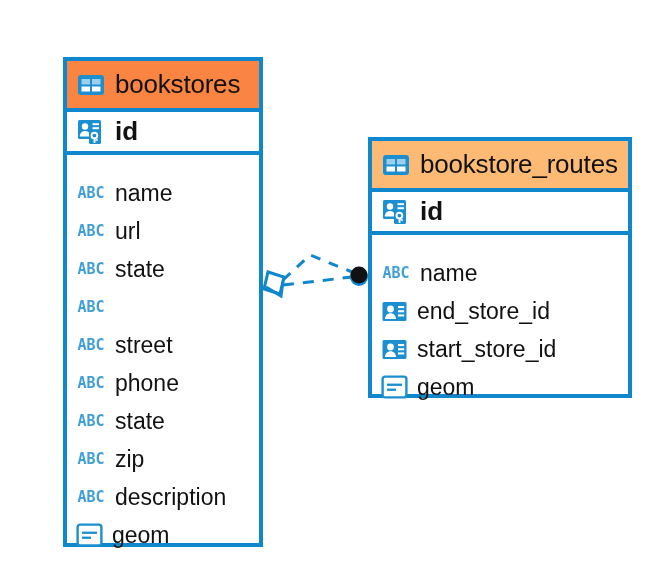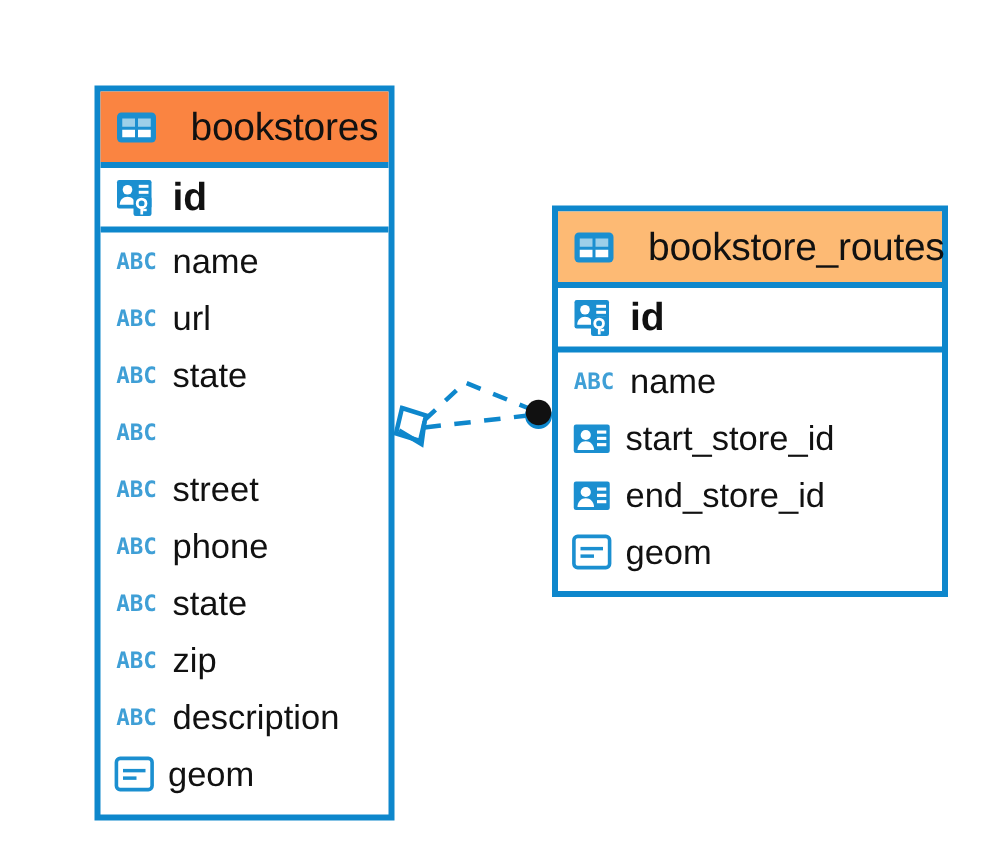--- a/index.html
+++ b/index.html
@@ -32,41 +32,40 @@
   .entity-header {
     box-sizing: border-box;
     display: flex;
     align-items: center;
     padding: 0 8px 0 9px;
     height: 47px;
     font-size: 26px;
     color: #111111;
     letter-spacing: -0.2px;
     white-space: nowrap;
-    gap: 12px;
   }
   .entity-header.accent { background: #fa8441; }
   .entity-header.plain  { background: #fdba74; }
 
   .pk-row {
     box-sizing: border-box;
     display: flex;
     align-items: center;
     padding: 0 8px 0 9px;
     height: 47px;
     background: #ffffff;
     border-top: 4px solid #0e87cc;
     border-bottom: 4px solid #0e87cc;
     font-size: 26px;
     font-weight: bold;
     color: #111111;
   }
 
   .attr-list {
-    padding: 0 0 4px 0;
+    padding: 19px 0 4px 0;
     text-align: right;
   }
   .attr-row {
     box-sizing: border-box;
     display: flex;
     align-items: center;
     padding: 0 8px 0 9px;
     height: 38px;
     font-size: 23px;
     color: #111111;
@@ -269,35 +268,35 @@
         <span class="icn icn-fk">
           <svg viewBox="0 0 27 27" width="27" height="27" aria-hidden="true">
             <rect x="1.5" y="4" width="24" height="19" rx="1.5" fill="#1b8fd0"></rect>
             <circle cx="9.5" cy="11" r="3.4" fill="#ffffff"></circle>
             <path d="M4 21c0-3.5 2.5-5.8 5.5-5.8S15 17.5 15 21z" fill="#ffffff"></path>
             <rect x="17" y="8" width="6.2" height="2.1" fill="#ffffff"></rect>
             <rect x="17" y="12.2" width="6.2" height="2.1" fill="#ffffff"></rect>
             <rect x="17" y="16.4" width="6.2" height="2.1" fill="#ffffff"></rect>
           </svg>
         </span>
-        <span class="attr-label">start_store_id</span>
+        <span class="attr-label">end_store_id</span>
       </div>
 
       <div class="attr-row">
         <span class="icn icn-fk">
           <svg viewBox="0 0 27 27" width="27" height="27" aria-hidden="true">
             <rect x="1.5" y="4" width="24" height="19" rx="1.5" fill="#1b8fd0"></rect>
             <circle cx="9.5" cy="11" r="3.4" fill="#ffffff"></circle>
             <path d="M4 21c0-3.5 2.5-5.8 5.5-5.8S15 17.5 15 21z" fill="#ffffff"></path>
             <rect x="17" y="8" width="6.2" height="2.1" fill="#ffffff"></rect>
             <rect x="17" y="12.2" width="6.2" height="2.1" fill="#ffffff"></rect>
             <rect x="17" y="16.4" width="6.2" height="2.1" fill="#ffffff"></rect>
           </svg>
         </span>
-        <span class="attr-label">end_store_id</span>
+        <span class="attr-label">start_store_id</span>
       </div>
 
       <div class="attr-row">
         <span class="icn icn-geom">
           <svg viewBox="0 0 27 24" width="27" height="24" aria-hidden="true">
             <rect x="1.6" y="1.6" width="23.8" height="20.8" rx="2.5" fill="#ffffff" stroke="#1b8fd0" stroke-width="2.4"></rect>
             <rect x="6" y="8.6" width="15" height="2.3" fill="#1b8fd0"></rect>
             <rect x="6" y="13.6" width="9" height="2.3" fill="#1b8fd0"></rect>
           </svg>
         </span>

